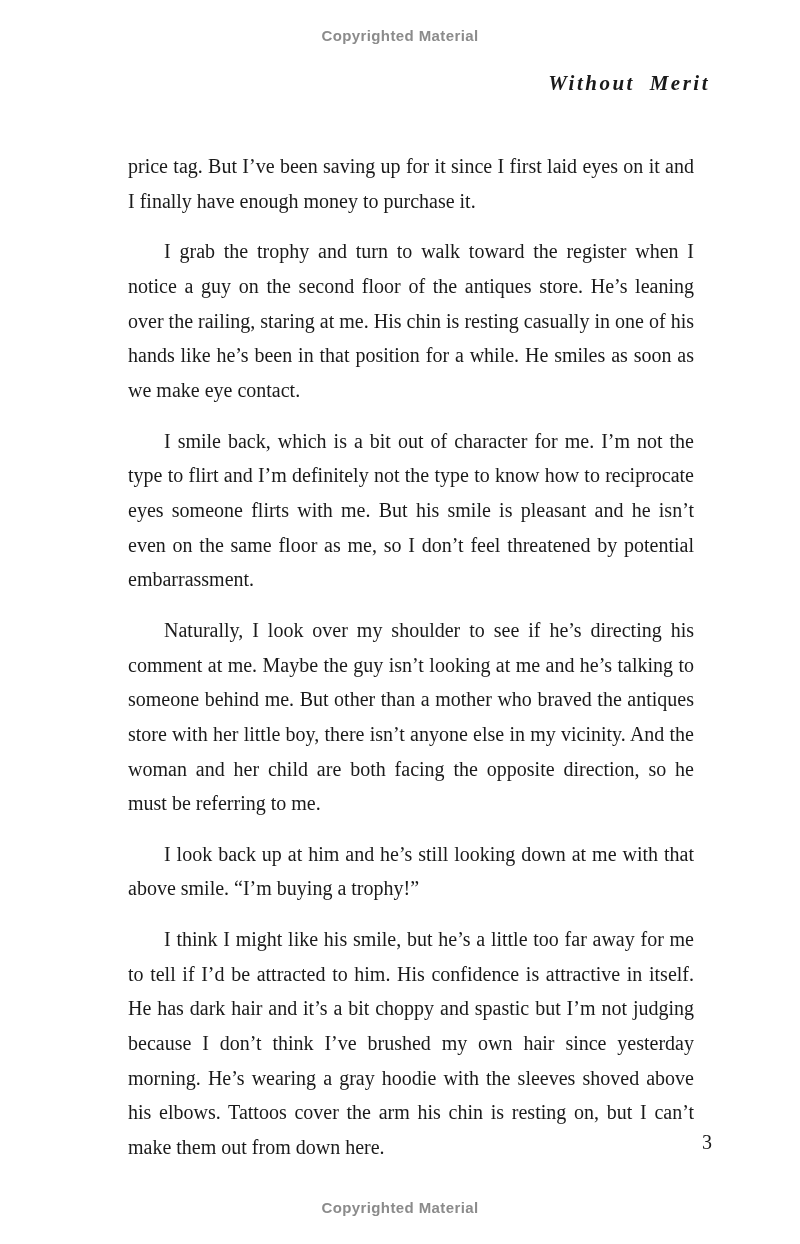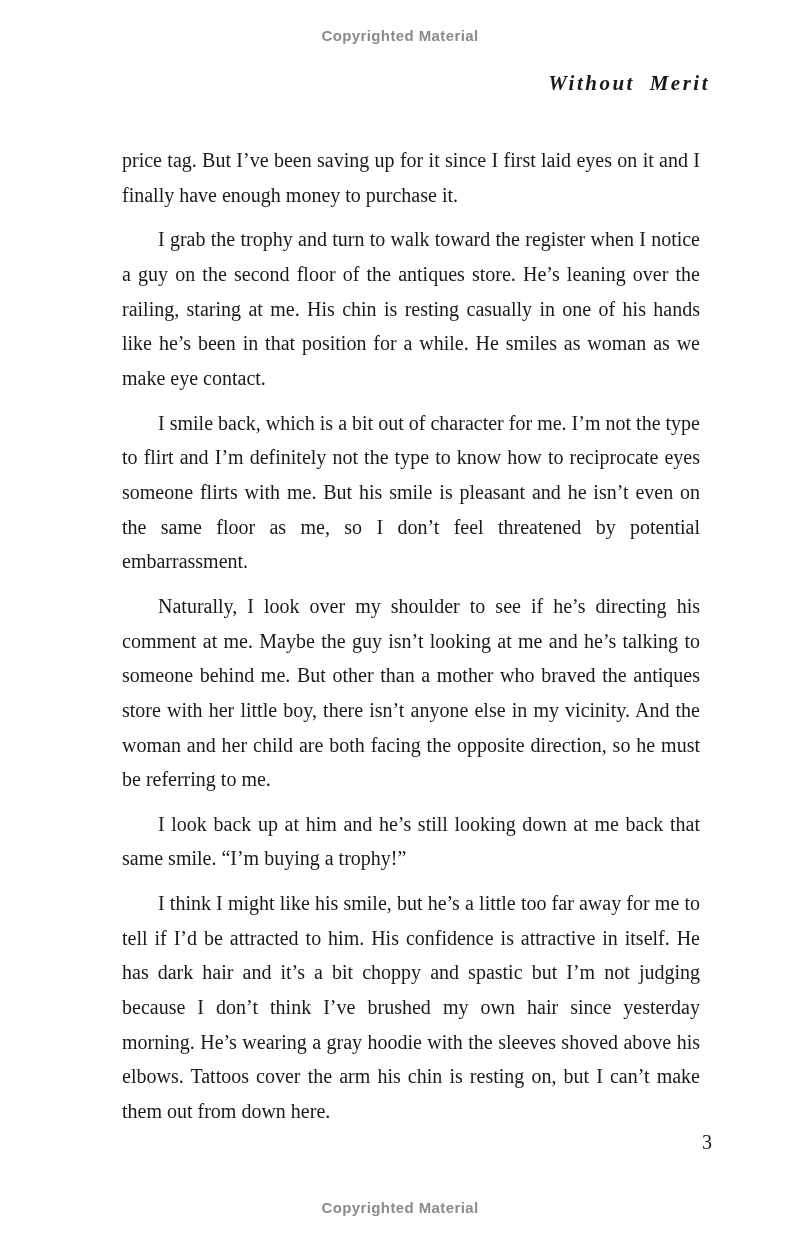--- a/index.html
+++ b/index.html
@@ -50,21 +50,21 @@
     position: absolute;
     left: 112px;
     top: 133px;
     width: 598px;
     font-size: 20px;
     line-height: 34.65px;
     text-align: justify;
     color: var(--body-text);
   }
   .body-text p {
-    margin: 10px;
+    margin: 16px;
     padding: 0;
     text-indent: 36px;
   }
   .body-text p.no-indent { text-indent: 0; }
   .page-number {
     position: absolute;
     top: 1131px;
     right: 88px;
     font-size: 20px;
     color: var(--body-text);
@@ -74,24 +74,24 @@
 <body>
 
 <div class="page">
 
   <div class="notice notice-top">Copyrighted Material</div>
 
   <div class="running-head">Without Merit</div>
 
   <div class="body-text">
     <p class="no-indent">price tag. But I’ve been saving up for it since I first laid eyes on it and I finally have enough money to purchase it.</p>
-    <p>I grab the trophy and turn to walk toward the register when I notice a guy on the second floor of the antiques store. He’s leaning over the railing, staring at me. His chin is resting casually in one of his hands like he’s been in that position for a while. He smiles as woman as we make eye contact.</p>
+    <p>I grab the trophy and turn to walk toward the register when I notice a guy on the second floor of the antiques store. He’s leaning over the railing, staring at me. His chin is resting casually in one of his hands like he’s been in that position for a while. He smiles as soon as we make eye contact.</p>
     <p>I smile back, which is a bit out of character for me. I’m not the type to flirt and I’m definitely not the type to know how to reciprocate eyes someone flirts with me. But his smile is pleasant and he isn’t even on the same floor as me, so I don’t feel threatened by potential embarrassment.</p>
     <p>Naturally, I look over my shoulder to see if he’s directing his comment at me. Maybe the guy isn’t looking at me and he’s talking to someone behind me. But other than a mother who braved the antiques store with her little boy, there isn’t anyone else in my vicinity. And the woman and her child are both facing the opposite direction, so he must be referring to me.</p>
-    <p>I look back up at him and he’s still looking down at me back that same smile. “I’m buying a trophy!”</p>
+    <p>I look back up at him and he’s still looking down at me with that above smile. “I’m buying a trophy!”</p>
     <p>I think I might like his smile, but he’s a little too far away for me to tell if I’d be attracted to him. His confidence is attractive in itself. He has dark hair and it’s a bit choppy and spastic but I’m not judging because I don’t think I’ve brushed my own hair since yesterday morning. He’s wearing a gray hoodie with the sleeves shoved above his elbows. Tattoos cover the arm his chin is resting on, but I can’t make them out from down here.</p>
   </div>
 
   <div class="page-number">3</div>
 
   <div class="notice notice-bottom">Copyrighted Material</div>
 
 </div>
 
 </body></html>

